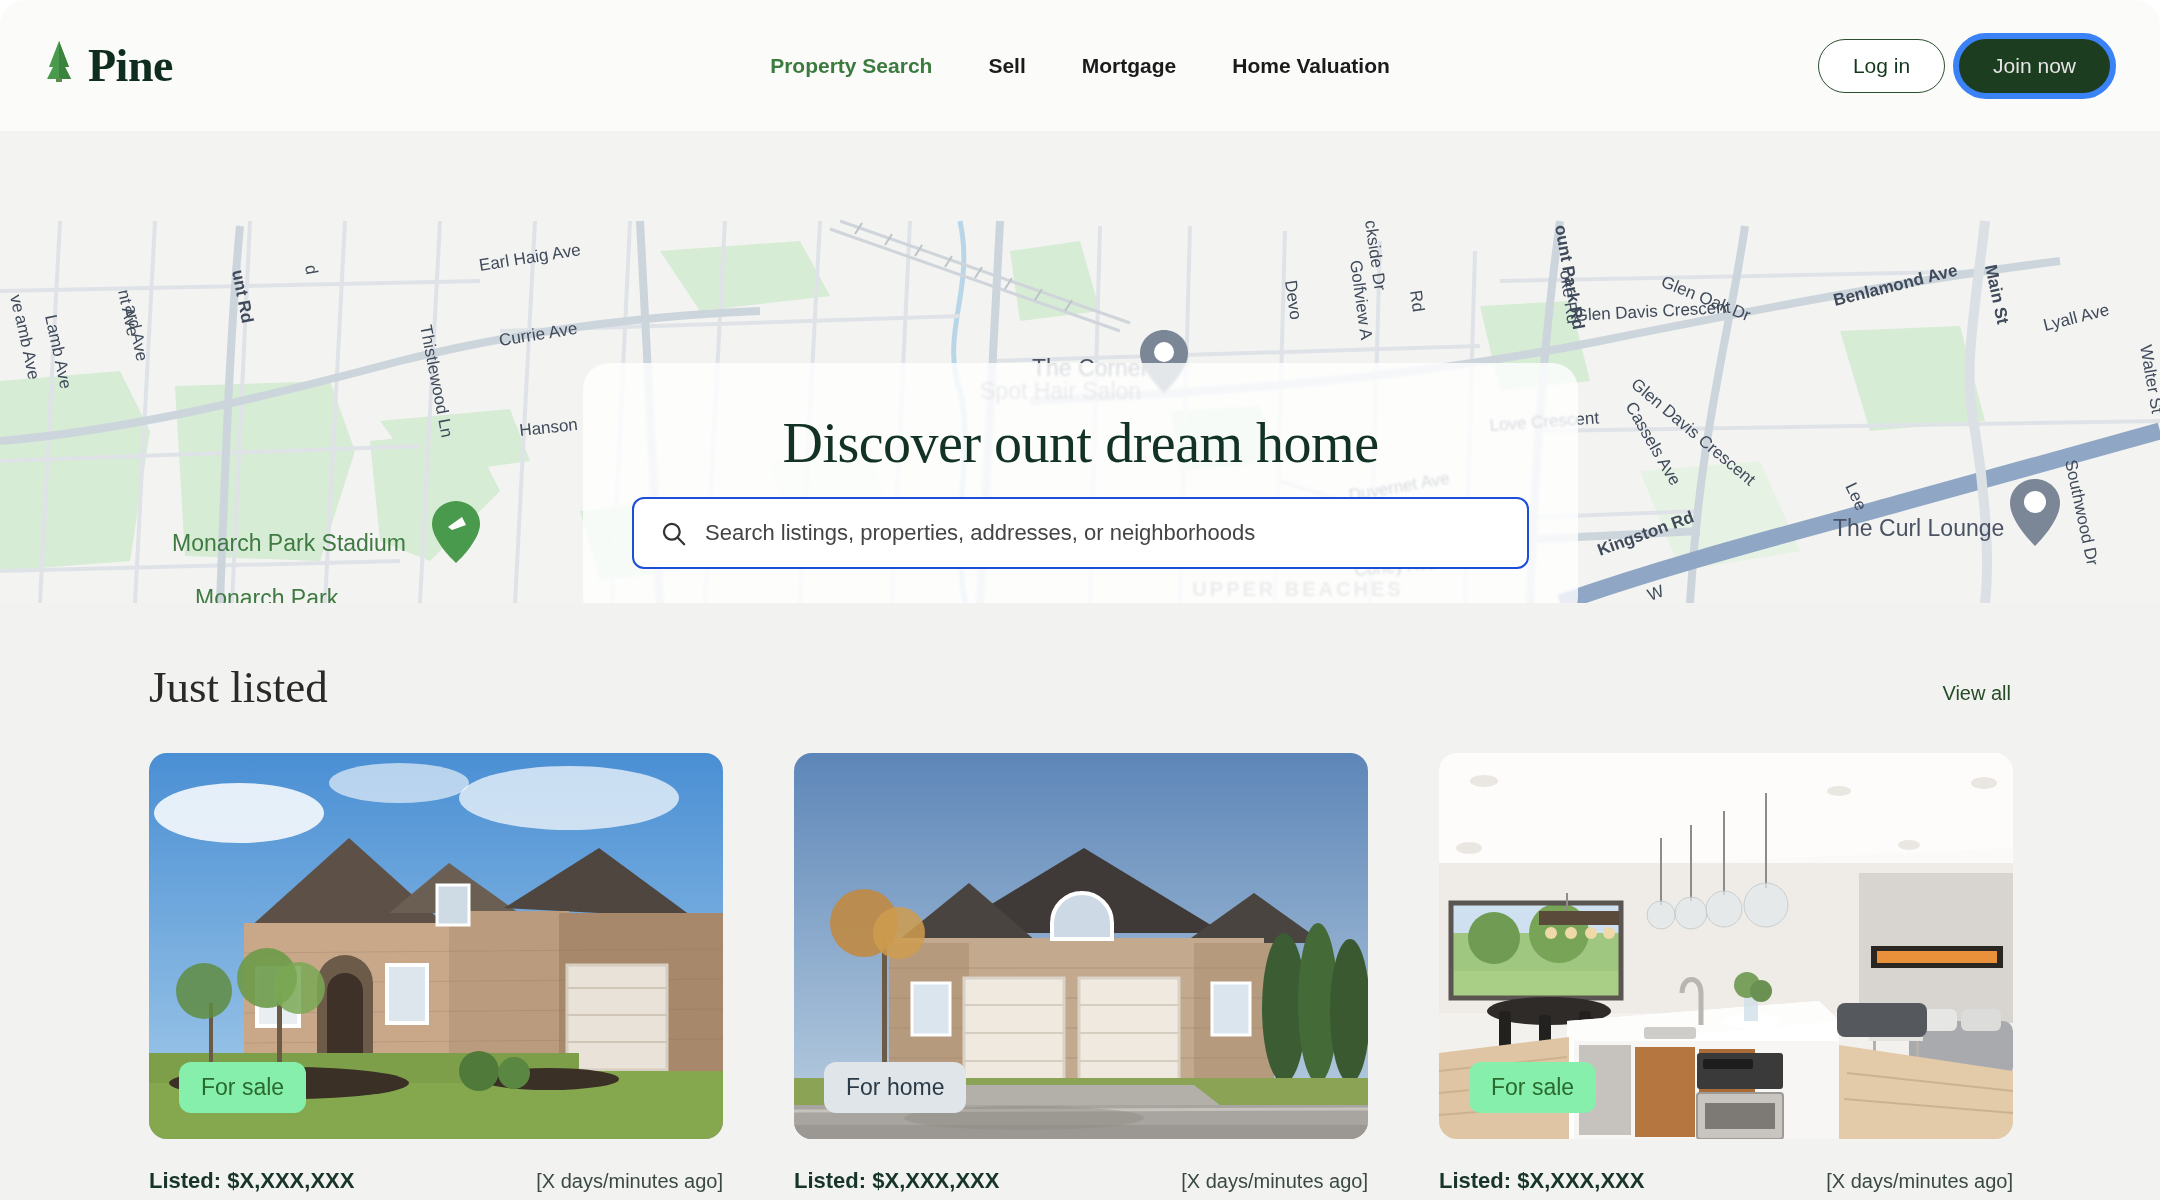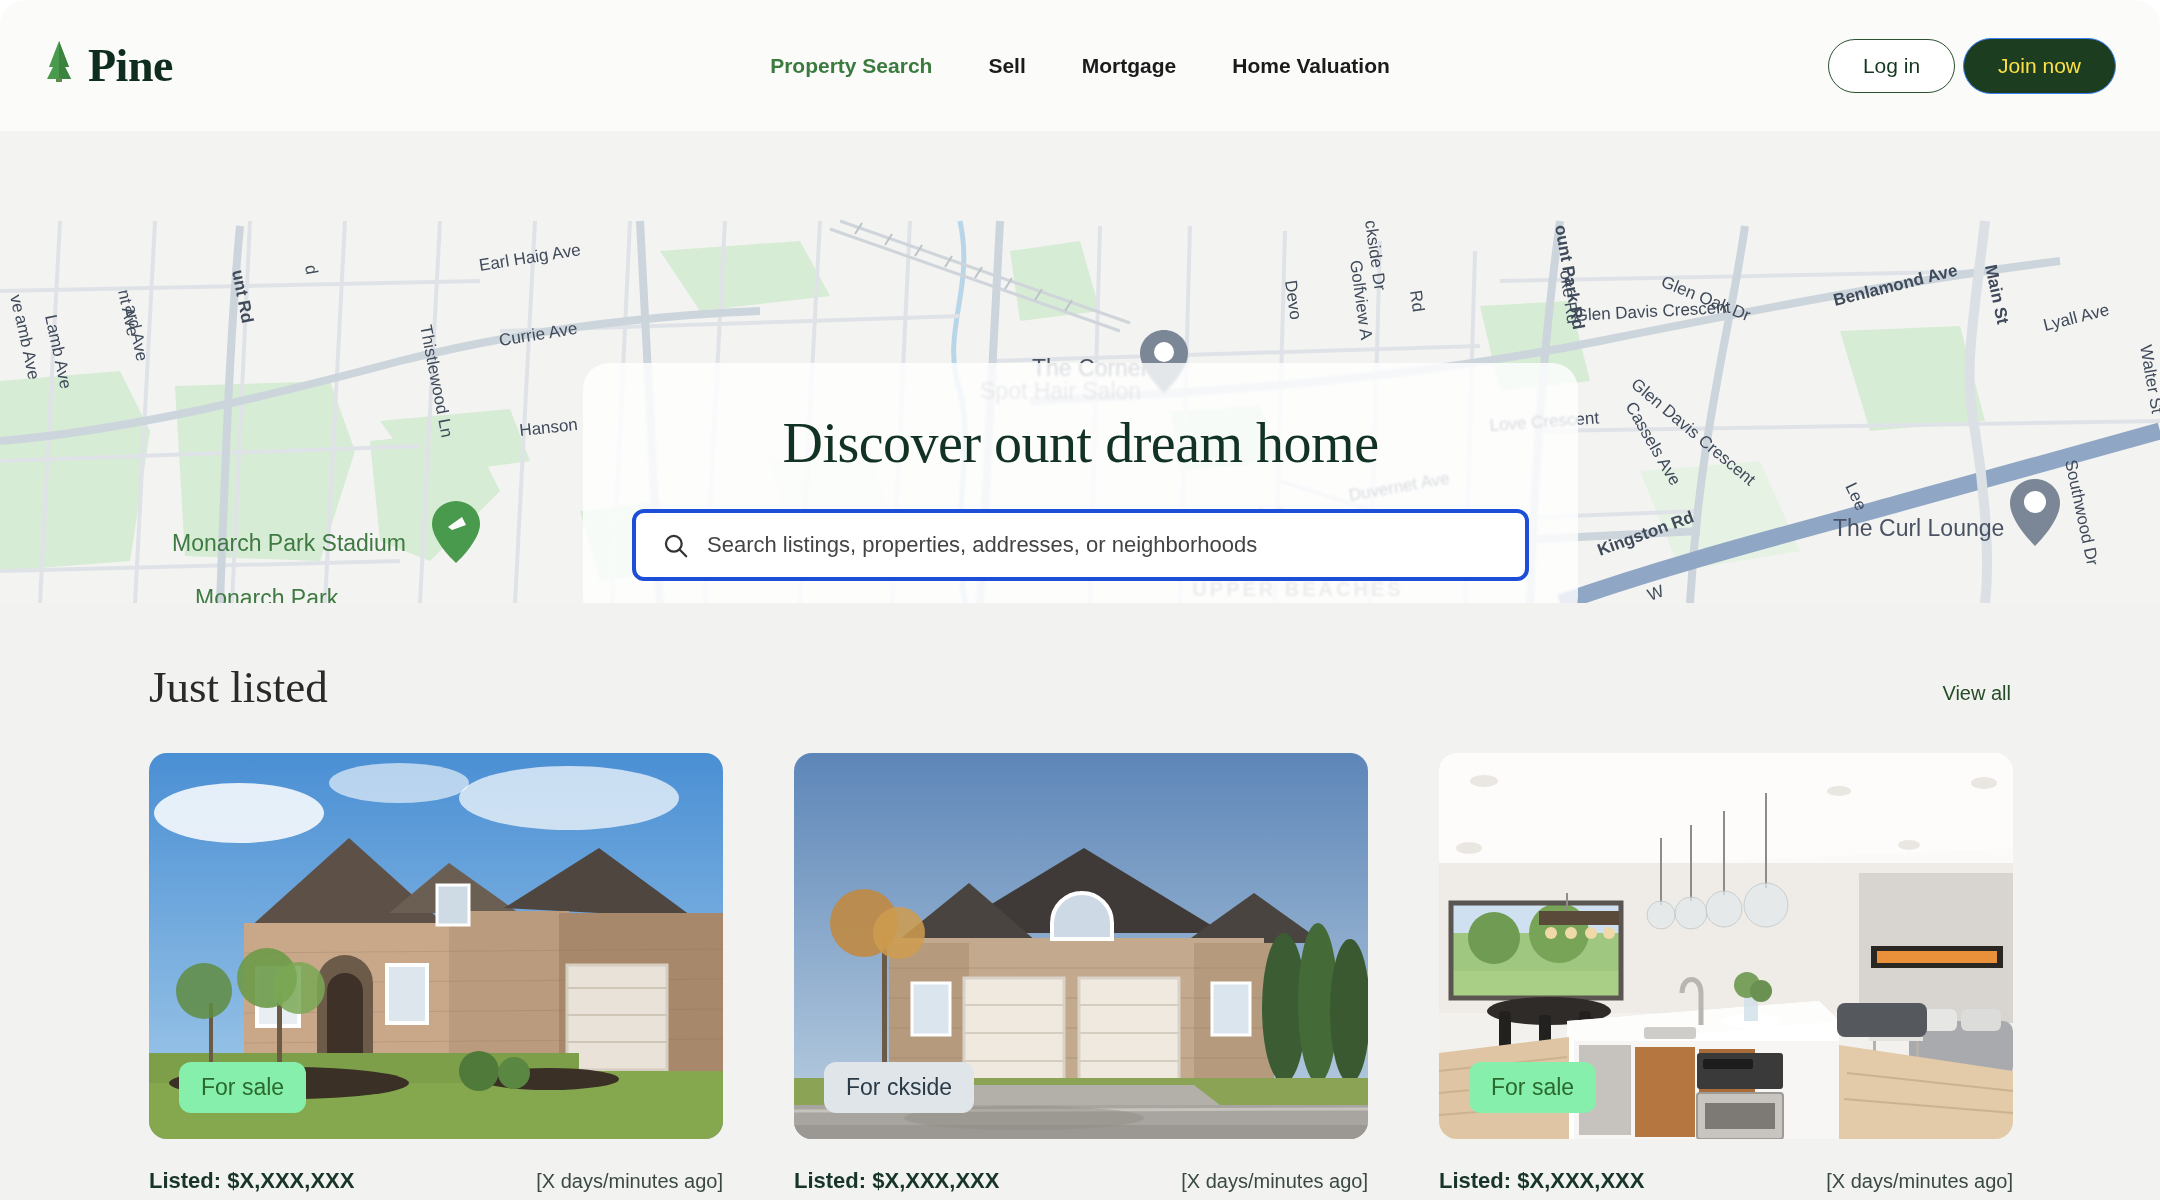--- a/index.html
+++ b/index.html
@@ -35,22 +35,22 @@
   }
   .nav a.active { color:#3c7b3f; }
   .auth { display:flex; align-items:center; gap:8px; width: 520px; justify-content:flex-end; }
   .btn-outline {
     font-size: 21px; color:#16381f; background:#fff;
     border:1px solid #2c4f2f; border-radius:999px;
     padding: 14px 34px; cursor:pointer; white-space:nowrap;
     font-family:"Liberation Sans", sans-serif;
   }
   .btn-filled {
-    font-size: 21px; color:#fde047; background:#1d3d20;
-    border:1px solid #3b82f6; border-radius:999px;
+    font-size: 21px; color:#e5e5e5; background:#1d3d20;
+    border:6px solid #3b82f6; border-radius:999px;
     padding: 15px 34px; cursor:pointer; white-space:nowrap;
     font-family:"Liberation Sans", sans-serif;
   }
 
   
   .hero {
     position: relative;
     height: 472px;
     overflow: hidden;
     background: #f2f2f0;
@@ -67,24 +67,24 @@
     backdrop-filter: blur(1px);
     z-index: 10;
   }
   .hero-title {
     font-family:"Liberation Serif", serif;
     font-size: 56px; color:#123224; font-weight:400;
     letter-spacing:-0.5px;
     margin-top: 22px;
   }
   .search-wrap {
-    margin-top: 34px;
+    margin-top: 22px;
     width: 897px; height: 72px;
     background:#ffffff;
-    border:4px solid #1d4ed8;
+    border:2px solid #1d4ed8;
     border-radius: 12px;
     display:flex; align-items:center;
     padding: 0 26px; gap:18px;
   }
   .search-icon { width:27px; height:27px; flex:none; }
   .search-input {
     border:none; outline:none; background:transparent;
     font-size: 22px; color:#3a3a3a; width:100%;
     font-family:"Liberation Sans", sans-serif;
   }
@@ -480,21 +480,21 @@
             <rect x="0" y="325" width="574" height="30" fill="#8aa354"></rect>
 
             <polygon points="165,332 400,332 470,386 100,386" fill="#b3afa9"></polygon>
 
             <rect x="0" y="352" width="574" height="34" fill="#a8a49f"></rect>
             <rect x="0" y="372" width="574" height="14" fill="#9b9792"></rect>
             <line x1="0" y1="358" x2="574" y2="356" stroke="#c6c2bc" stroke-width="3"></line>
 
             <ellipse cx="230" cy="365" rx="120" ry="12" fill="#8e8b86" opacity="0.45"></ellipse>
           </svg>
-          <div class="badge badge-lease">For ckside</div>
+          <div class="badge badge-lease">For home</div>
         </div>
         <div class="card-meta">
           <span class="card-price">Listed: $X,XXX,XXX</span>
           <span class="card-time">[X days/minutes ago]</span>
         </div>
       </div>
 
       <div class="card">
         <div class="card-img">
           <svg viewBox="0 0 574 386" preserveAspectRatio="none">

